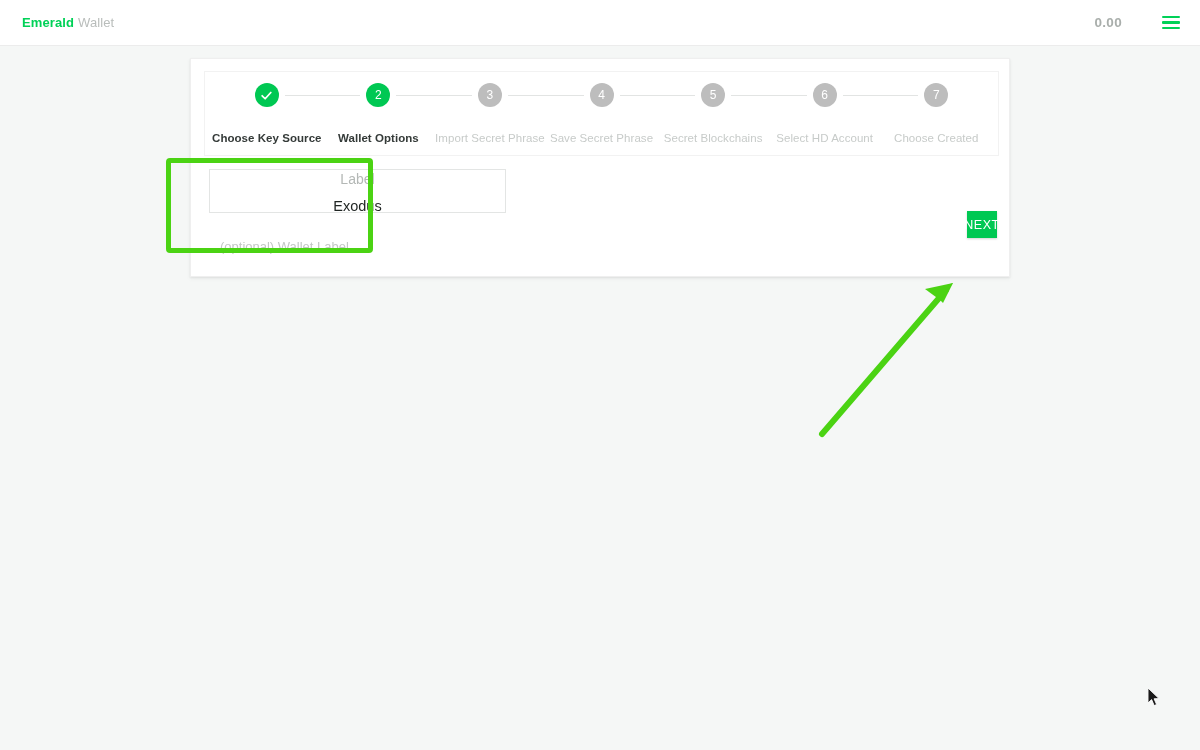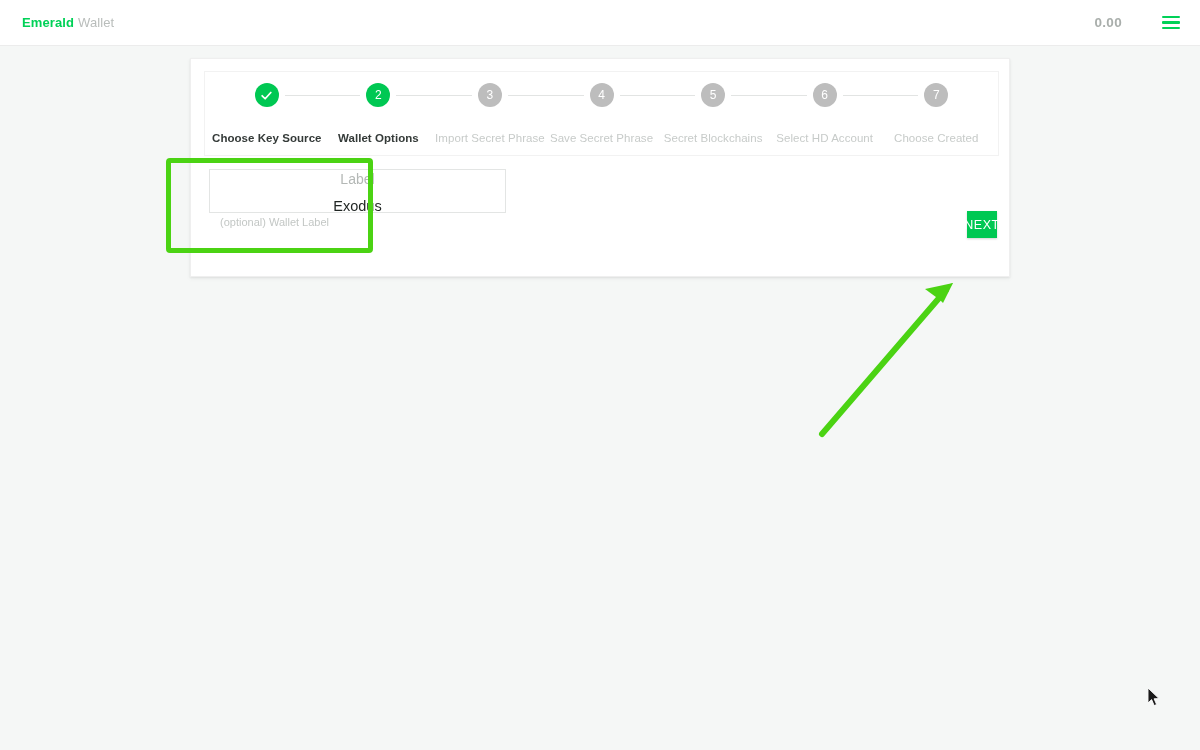--- a/index.html
+++ b/index.html
@@ -192,23 +192,23 @@
     outline: none;
     background: transparent;
     padding: 0;
     width: 100%;
     line-height: 1.2;
     text-align: center;
   }
   .field-input::placeholder { color: #c8cccb; }
 
   .field-help {
-    margin-top: 3px;
+    margin-top: 26px;
     padding-left: 11px;
-    font-size: 11px;
+    font-size: 13px;
     color: #c3c7c5;
   }
 
   
   .next-btn {
     position: absolute;
     right: 12px;
     top: 132px;
     width: 30px;
     height: 27px;

